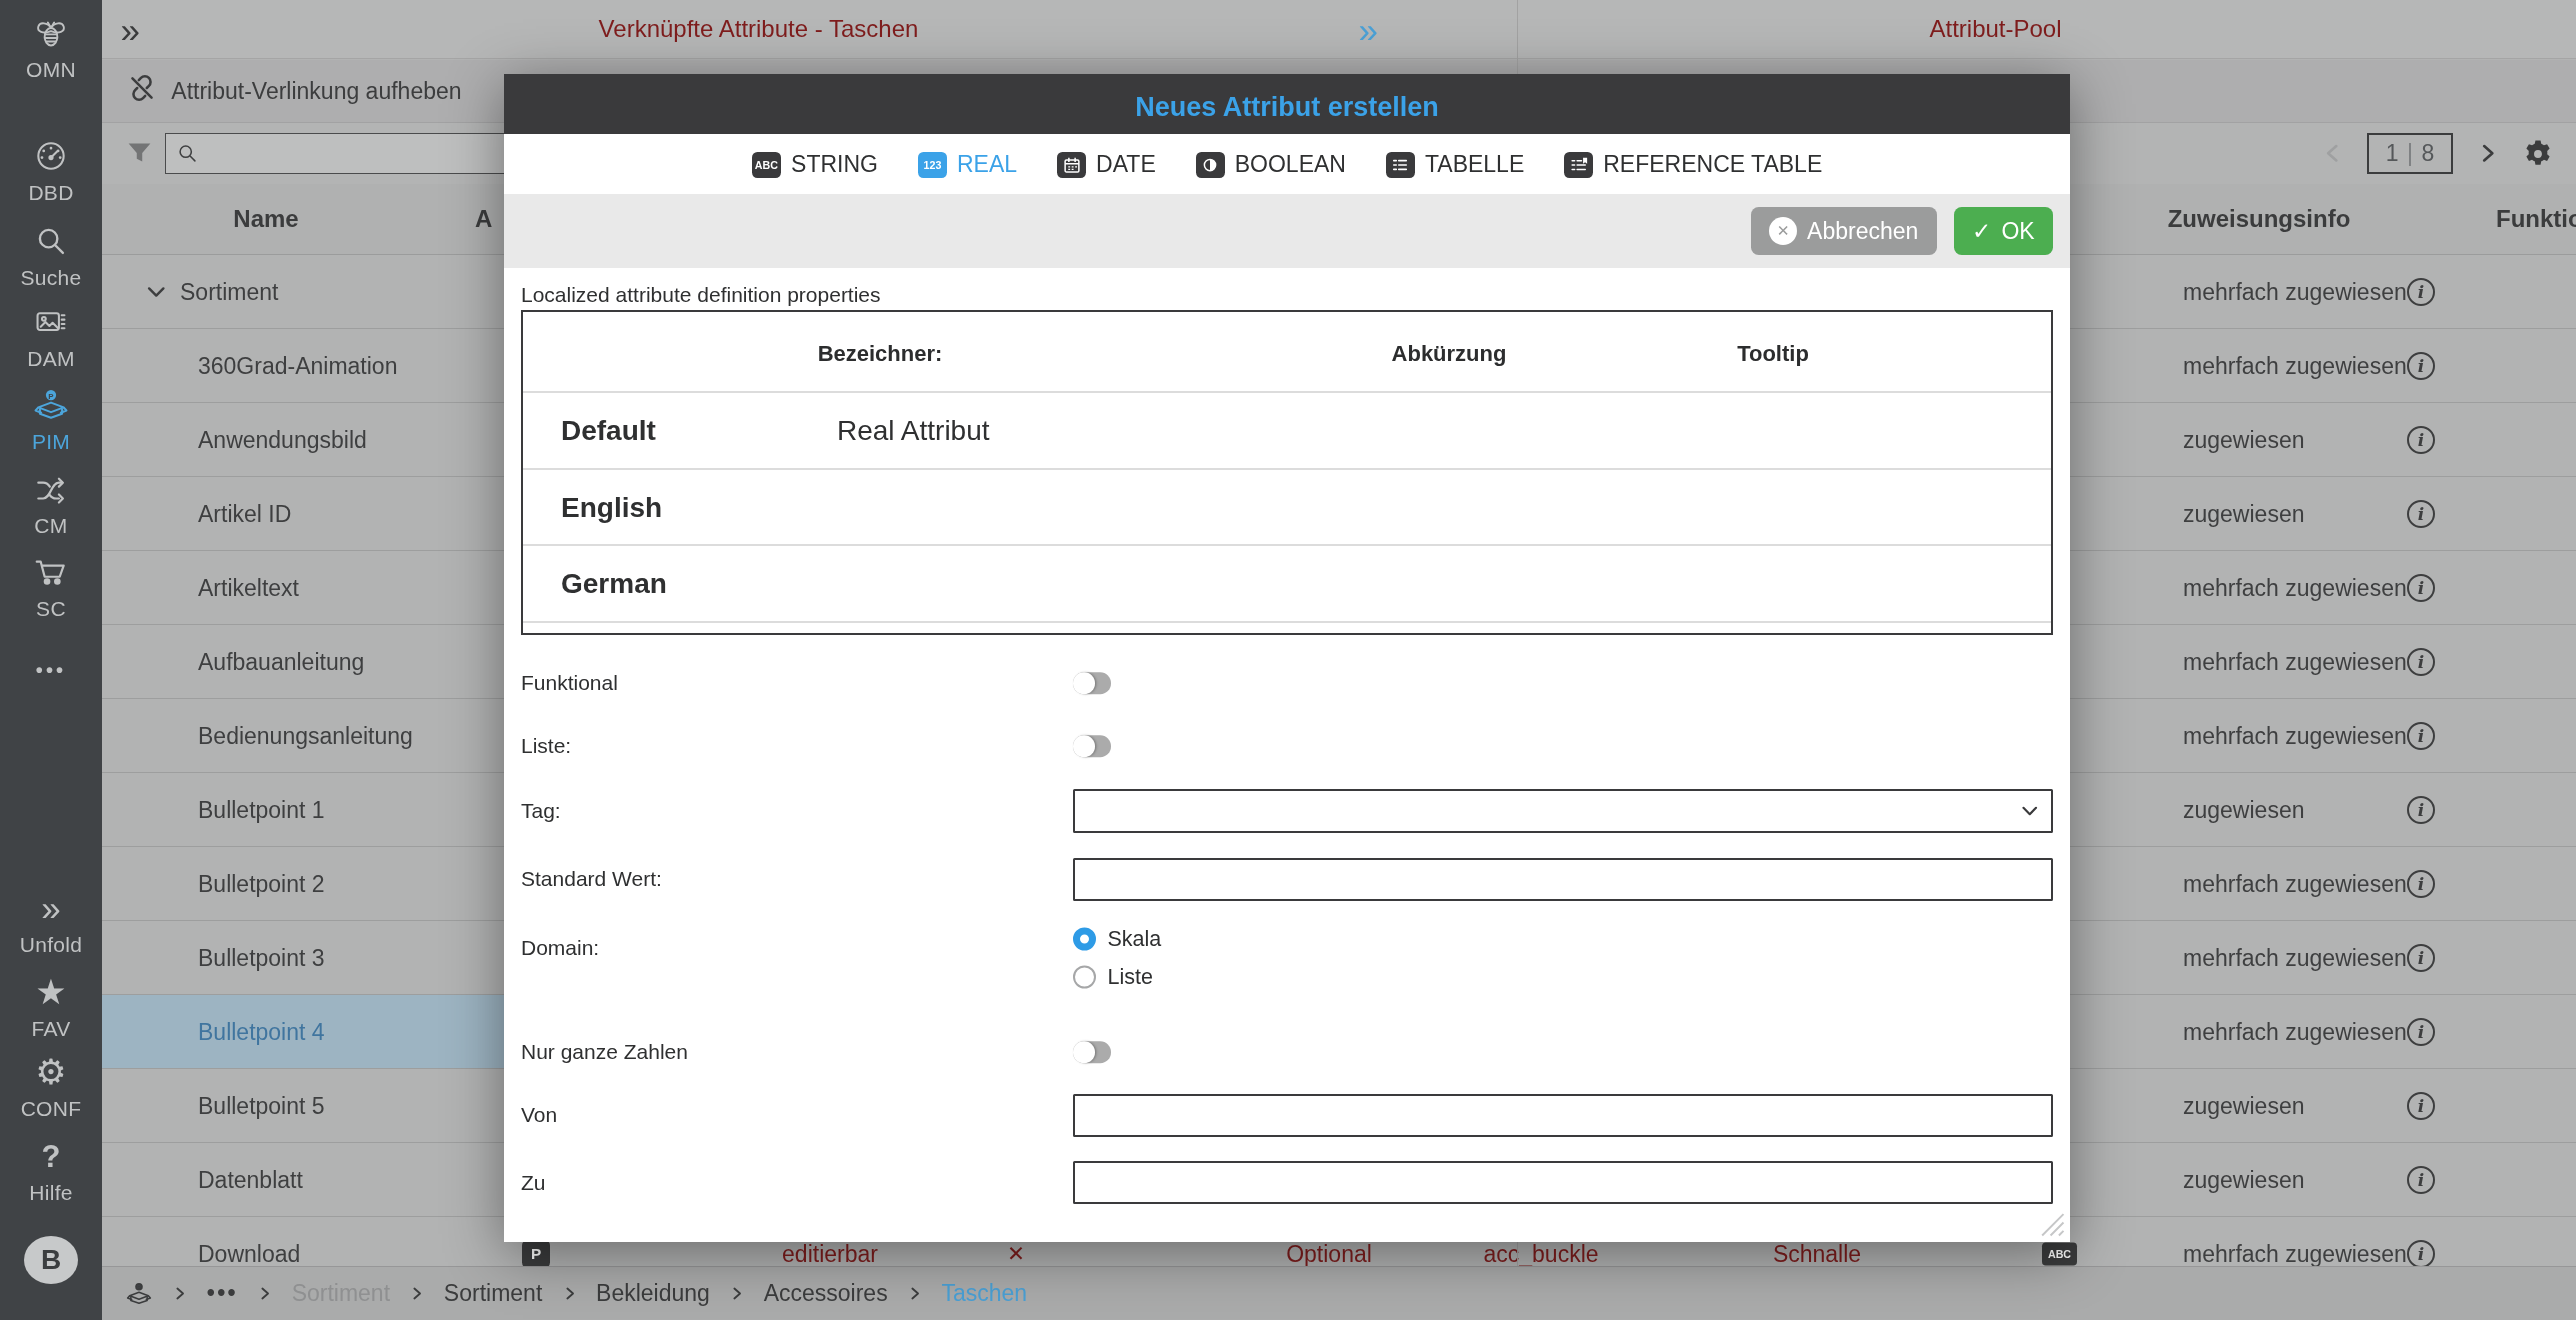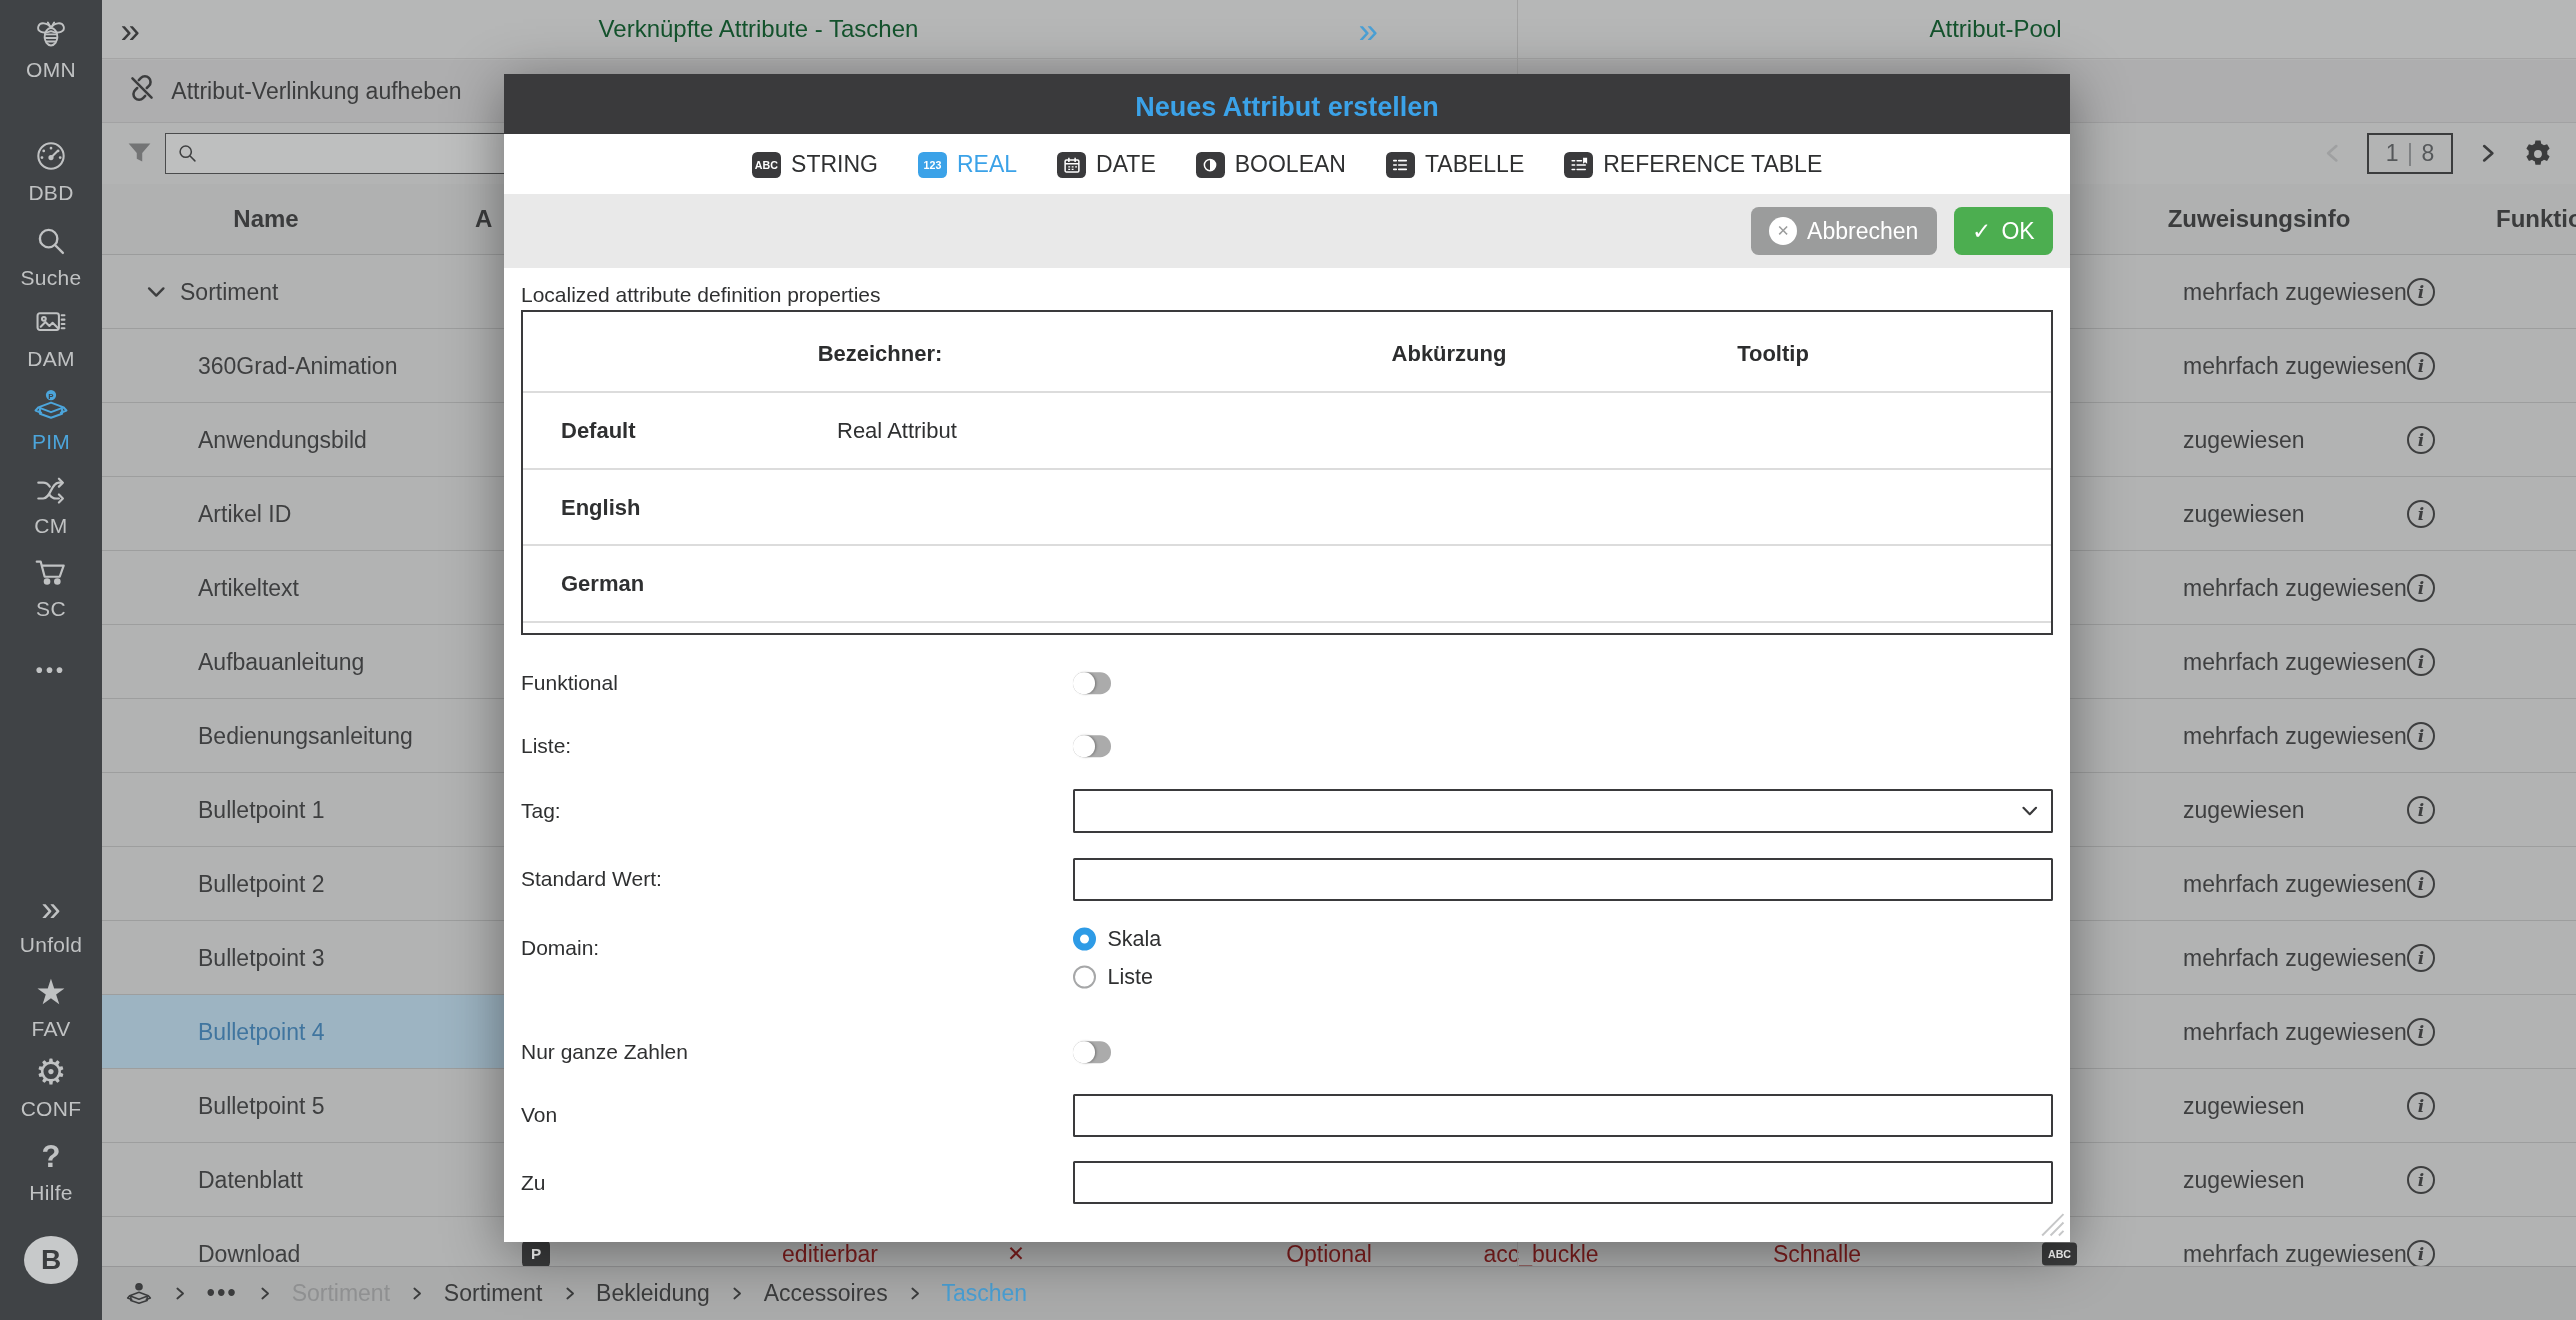--- a/index.html
+++ b/index.html
@@ -17,21 +17,21 @@
   .glyph-more { font-size:20px; letter-spacing:3.1px; font-weight:bold; line-height:23px; }
   .glyph-q { font-size:31px; font-weight:bold; line-height:37px; }
   .side-label { font-size:21px; letter-spacing:0.3px; }
   .avatar { position:absolute; left:50%; transform:translateX(-50%); top:1236px; width:54px; height:48px; border-radius:50%; background:#c7c9ca; color:#3b3e40; font-size:28px; font-weight:bold; display:flex; align-items:center; justify-content:center; cursor:pointer; }
 
   
   .main { position:absolute; left:102px; top:0; width:2474px; height:1320px; overflow:hidden; background:#b2b3b3; }
   .titlebar { position:absolute; top:0; left:0; width:100%; height:59px; background:#b6b7b7; border-bottom:0.8px solid #a5a5a5; }
   .lt { position:absolute; left:0; top:0; width:1313px; height:100%; display:flex; align-items:center; justify-content:center; }
   .rt { position:absolute; left:1313px; top:0; right:0; height:100%; display:flex; align-items:center; justify-content:center; }
-  .pane-title { font-size:24px; color:#14532d; }
+  .pane-title { font-size:24px; color:#7f1d1d; }
   .collapse { position:absolute; left:18.4px; top:50%; transform:translateY(-50%); font-size:35px; color:#3a3b3c; line-height:1; cursor:pointer; }
   .expand-blue { position:absolute; right:37px; top:50%; transform:translateY(-50%); font-size:35px; color:#4ba1d6; line-height:1; cursor:pointer; }
   .vdivider { position:absolute; left:1415px; top:0; width:0.8px; height:1267px; background:#a2a2a2; z-index:2; }
 
   .toolbar { position:absolute; top:60px; left:0; width:100%; height:63px; background:#aeaeaf; border-bottom:0.8px solid #a2a2a3; }
   .unlink { position:absolute; left:23px; top:50%; transform:translateY(-50%); display:flex; align-items:center; gap:12.3px; font-size:23px; color:#3c3d3e; cursor:pointer; }
   .unlink svg { width:34px; height:34px; }
   .ghost-btn { position:absolute; top:66px; height:54px; width:153px; border-radius:9.2px; z-index:1; }
   .ghost-btn.g1 { left:955px; background:#8f9091; }
   .ghost-btn.g2 { left:1125px; background:#60a965; }
@@ -97,21 +97,21 @@
   .btn { height:48px; border-radius:7.7px; border:none; display:flex; align-items:center; gap:10px; padding:0 18.4px; font-size:23px; color:#fff; font-family:inherit; cursor:pointer; }
   .btn-cancel { background:#9b9c9c; }
   .btn-cancel .bic { width:28px; height:28px; border-radius:50%; background:#fff; color:#9b9c9c; font-size:15.3px; font-weight:bold; display:flex; align-items:center; justify-content:center; }
   .btn-ok { background:#4cae50; }
   .btn-ok .bic { font-size:23px; font-weight:bold; }
 
   .sect-label { position:absolute; left:17px; top:209px; font-size:21px; color:#2f3031; }
   .loctable { position:absolute; left:17px; top:236px; width:1532px; height:325px; border:2.3px solid #3a3a3c; background:#fff; }
   .lt-line { position:absolute; left:0; width:100%; height:1.5px; background:#dcdcdc; }
   .lt-h { position:absolute; transform:translate(-50%,-50%); font-weight:bold; font-size:22px; color:#2c2d2e; white-space:nowrap; }
-  .lt-cell { position:absolute; transform:translateY(-50%); font-size:22px; color:#2f3031; white-space:nowrap; }
+  .lt-cell { position:absolute; transform:translateY(-50%); font-size:28px; color:#2f3031; white-space:nowrap; }
   .lt-lang { font-weight:bold; }
 
   .f-label { position:absolute; left:17px; transform:translateY(-50%); font-size:21px; color:#2f3031; white-space:nowrap; }
   .toggle { position:absolute; left:569px; width:38px; height:21.5px; border-radius:10.7px; background:#ababab; transform:translateY(-50%); cursor:pointer; }
   .toggle .knob { position:absolute; left:0; top:0; width:21.5px; height:21.5px; border-radius:50%; background:#fff; box-shadow:1.5px 0 2.3px rgba(0,0,0,.25); }
   .select { position:absolute; left:569px; width:980px; height:44px; border:2.3px solid #3a3a3c; border-radius:1.5px; background:#fff; display:flex; align-items:center; padding:0 14px; font-size:21.5px; cursor:pointer; }
   .sel-chev { position:absolute; right:10.7px; top:50%; transform:translateY(-50%); color:#3a3a3c; display:flex; }
   .sel-chev svg { width:21.5px; height:21.5px; }
   .tinput { position:absolute; left:569px; width:980px; height:43px; border:2.3px solid #3a3a3c; border-radius:1.5px; background:#fff; }
   .tinput input { width:100%; height:100%; border:none; outline:none; font:inherit; font-size:21.5px; padding:0 12.3px; background:transparent; color:#2f3031; }

